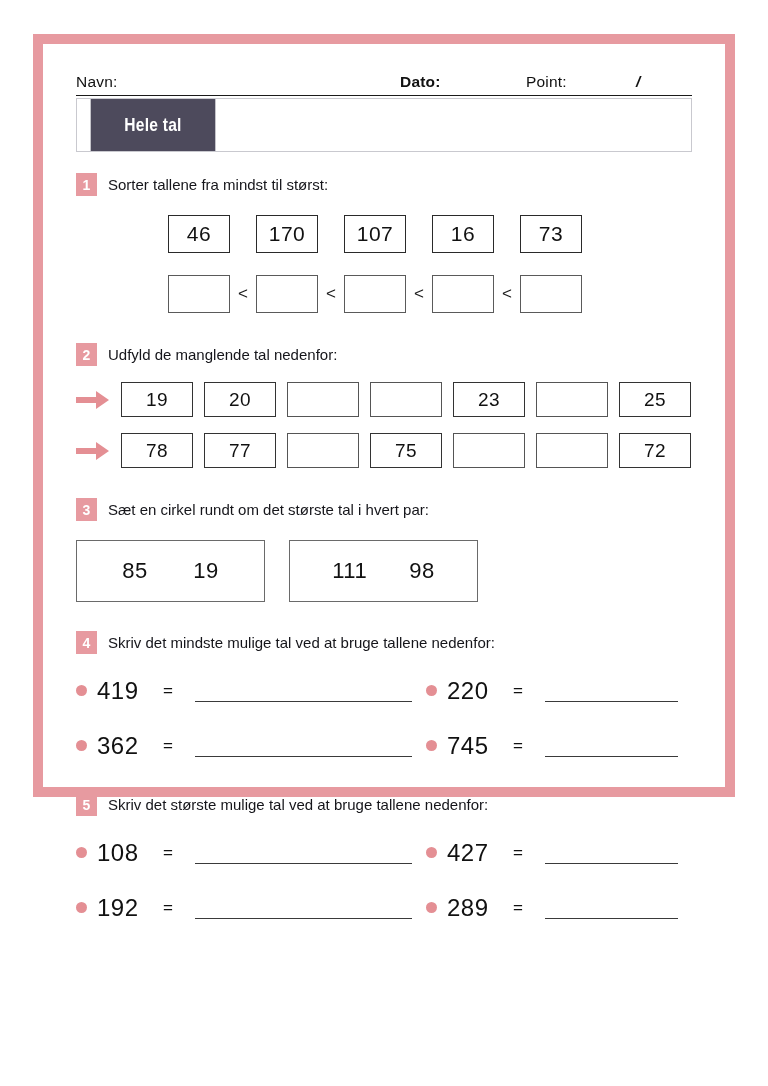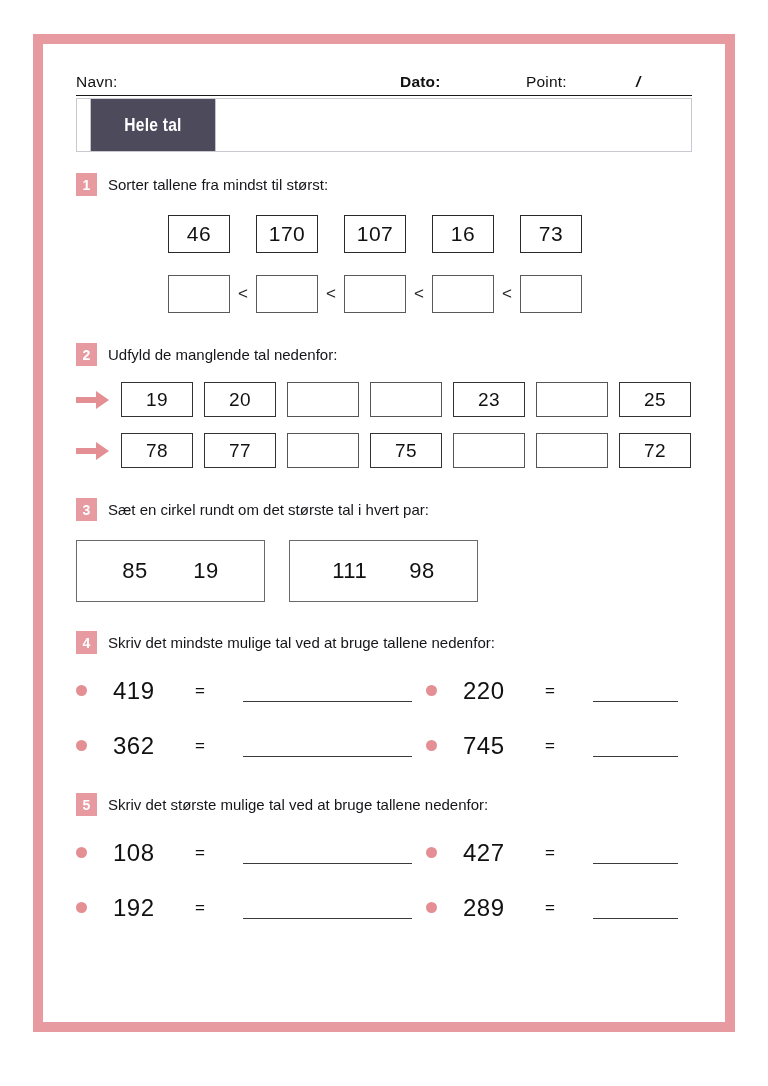--- a/index.html
+++ b/index.html
@@ -10,21 +10,21 @@
     background: #ffffff;
     font-family: "Liberation Sans", sans-serif;
     overflow: hidden;
   }
 
   .page {
     position: absolute;
     left: 33px;
     top: 34px;
     width: 702px;
-    height: 998px;
+    height: 763px;
     border: 10px solid #e79aa0;
     background: #ffffff;
   }
 
   .inner {
     position: absolute;
     left: 0; top: 0;
     width: 682px;
     height: 998px;
     padding: 22px 33px 0 33px;
@@ -191,21 +191,21 @@
   .qgrid {
     display: grid;
     grid-template-columns: 350px 1fr;
     row-gap: 10px;
     margin-top: 14px;
   }
   .qitem {
     display: flex;
     align-items: center;
     height: 45px;
-    gap: 26px;
+    gap: 10px;
   }
   .dot {
     width: 11px;
     height: 11px;
     border-radius: 50%;
     background: #e48f94;
     flex: 0 0 11px;
   }
   .qnum {
     font-size: 24px;

